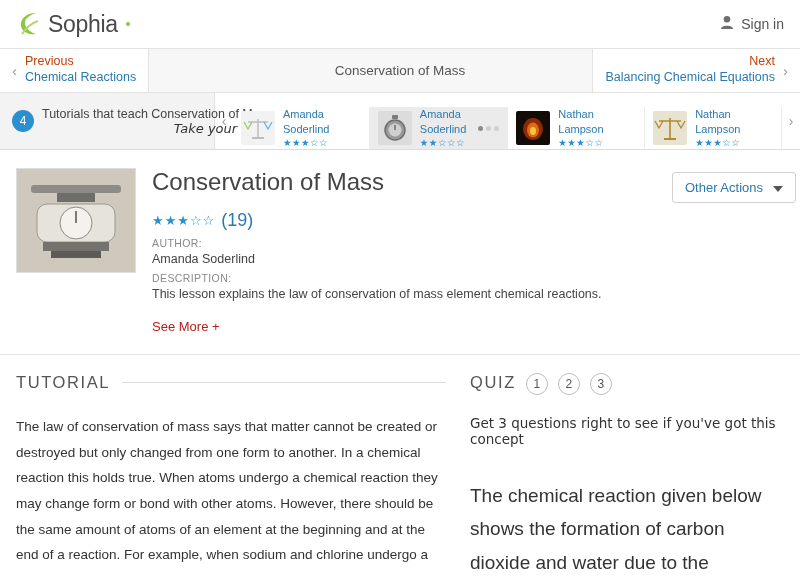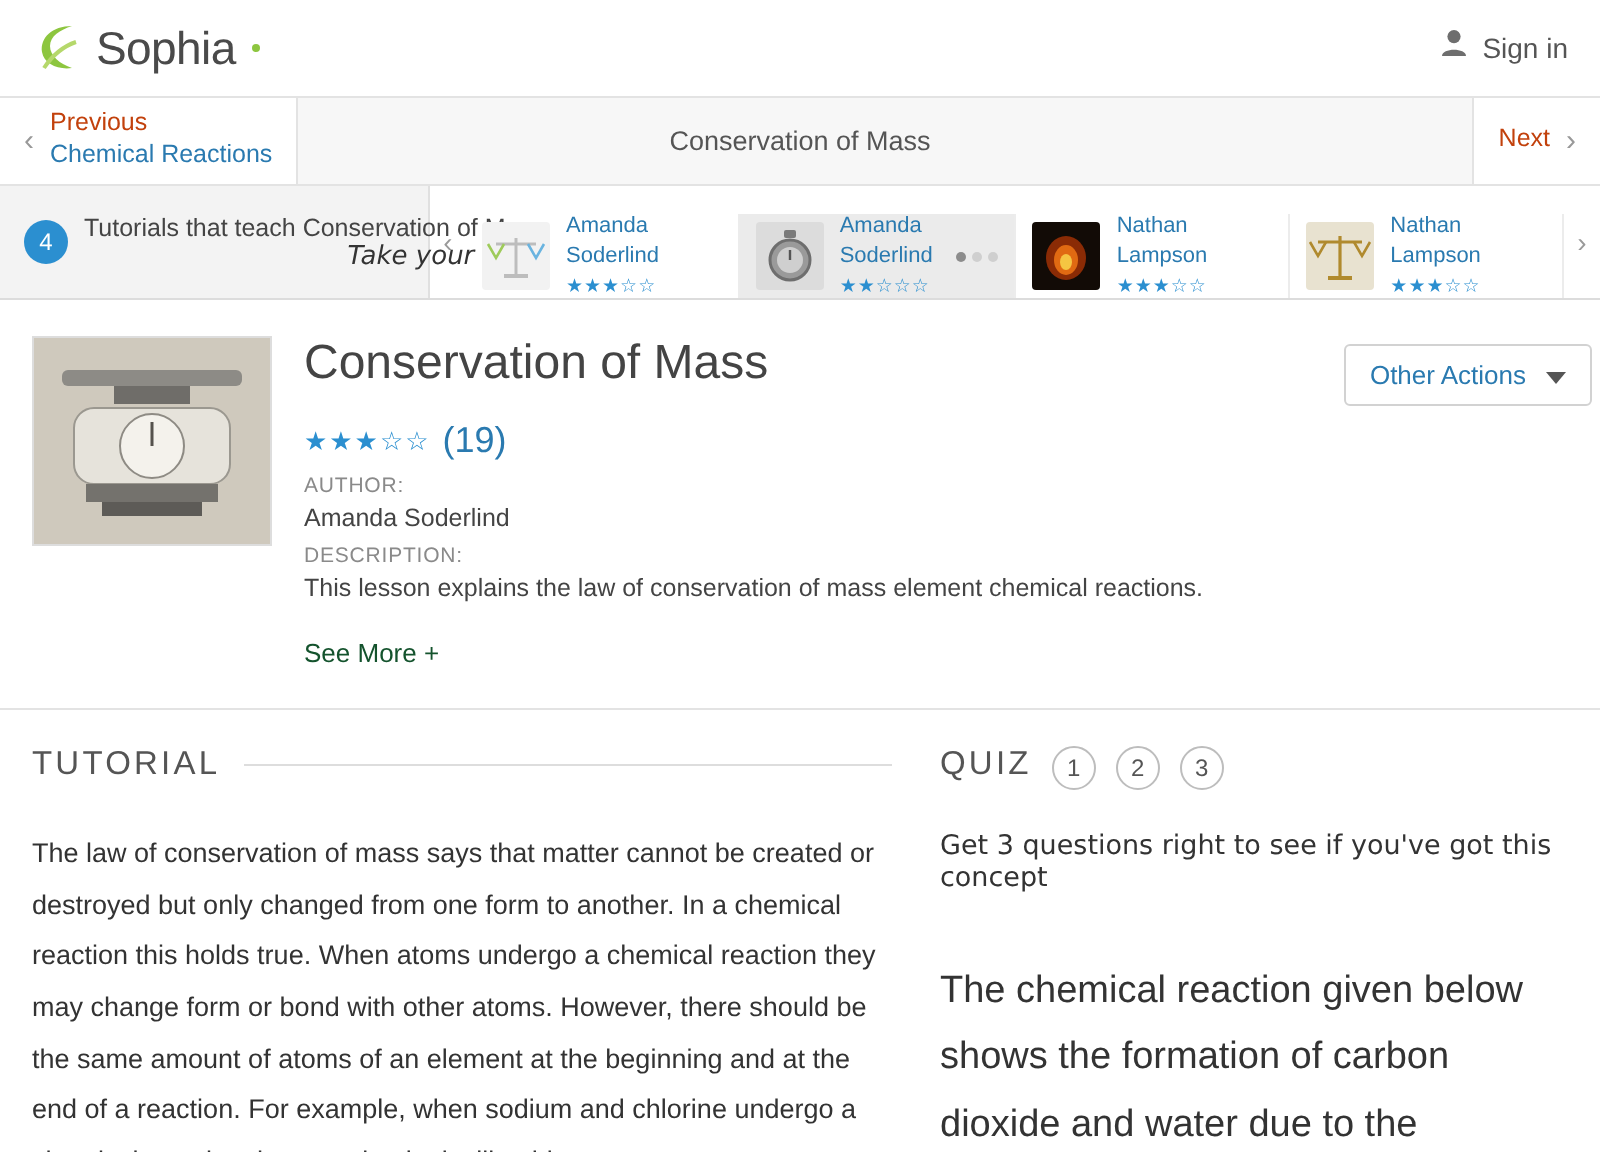--- a/index.html
+++ b/index.html
@@ -137,21 +137,21 @@
     font-size: 24px; color: #444; font-weight: normal; margin: 0 0 14px 0;
   }
   .meta-label {
     font-size: 10.5px; color: #8a8a8a; letter-spacing: 0.4px; margin-top: 6px;
   }
   .rating-row { display: flex; align-items: center; gap: 6px; margin-top: 2px; }
   .rating-stars { font-size: 13px; color: #2b8fd0; letter-spacing: 1px; }
   .rating-count { font-size: 18px; color: #2a7ab0; }
   .meta-value { font-size: 12.5px; color: #444; margin-top: 3px; }
   .see-more {
-    margin-top: 18px; font-size: 13px; color: #14532d;
+    margin-top: 18px; font-size: 13px; color: #b91c1c;
   }
   .other-actions {
     position: absolute; top: 22px; right: 4px;
     border: 1px solid #d2d2d2; border-radius: 3px;
     background: #fff;
     padding: 7px 12px;
     font-size: 13px; color: #2a7ab0;
     display: flex; align-items: center; gap: 10px;
   }
 
@@ -222,20 +222,21 @@
     <span class="arrow-ch">‹</span>
     <span class="nav-lines">
       <span class="nav-top">Previous</span>
       <span class="nav-link">Chemical Reactions</span>
     </span>
   </div>
   <div class="nav-center-title">Conservation of Mass</div>
   <div class="nav-next">
     <span class="nav-lines">
       <span class="nav-top">Next</span>
+      <span class="nav-link">Balancing Chemical Equations</span>
     </span>
     <span class="arrow-ch">›</span>
   </div>
 </div>
 
 <div class="carousel">
   <div class="carousel-label">
     <span class="count-badge">4</span>
     <span class="label-lines">
       <span class="label-main">Tutorials that teach Conservation of Mass</span>

